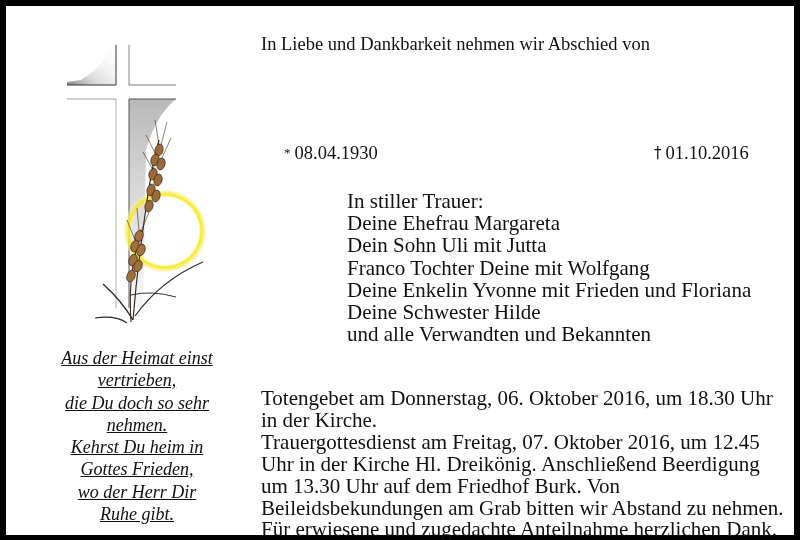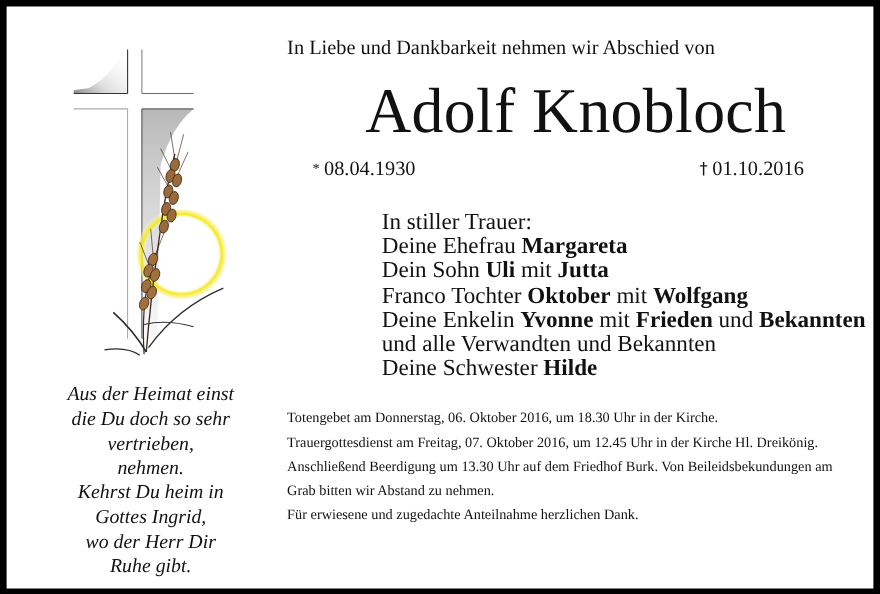--- a/index.html
+++ b/index.html
@@ -49,21 +49,21 @@
       letter-spacing: 0.3px;
     }
     .date {
       position: absolute;
       top: 136px;
       font-size: 18.5px;
       line-height: 22px;
       white-space: nowrap;
     }
     .date.birth { left: 278px; }
-    .date.death { left: 630px; }
+    .date.death { left: 648px; }
     .date .sym {
       display: inline-block;
       margin-right: 4px;
     }
     .date.birth .sym {
       font-size: 13px;
       vertical-align: 2px;
     }
     .date.death .sym {
       font-family: "DejaVu Sans", sans-serif;
@@ -72,38 +72,38 @@
     }
     .mourners {
       position: absolute;
       left: 341px;
       top: 184px;
       font-size: 21px;
       line-height: 22.2px;
       white-space: nowrap;
     }
     .mourners .line { display: block; }
-    .mourners b { font-weight: bold; }
+    .mourners b { font-weight: normal; }
     .poem {
       position: absolute;
       left: 22px;
       top: 341px;
       width: 218px;
       text-align: center;
       font-style: italic;
       font-size: 18px;
       line-height: 22.3px;
     }
-    .poem .line { display: block; }
+    .poem .line { display: block; text-decoration: underline; }
     .notice {
       position: absolute;
       left: 255px;
-      top: 363px;
+      top: 382px;
       width: 525px;
-      font-size: 13px;
+      font-size: 21px;
       line-height: 21.9px;
     }
     .notice .para { display: block; }
   </style>
 </head>
 <body>
 
 <div class="frame">
 
   <svg class="artwork" viewBox="0 0 160 290" xmlns="http://www.w3.org/2000/svg">
@@ -182,46 +182,45 @@
       <ellipse cx="70" cy="236" rx="4" ry="6" transform="rotate(20 70 236)"></ellipse>
     </g>
     <g stroke="#3d2814" stroke-width="0.6" fill="none">
       <line x1="78" y1="190" x2="76" y2="168"></line>
       <line x1="80" y1="192" x2="88" y2="172"></line>
       <line x1="74" y1="200" x2="66" y2="180"></line>
     </g>
   </svg>
 
   <div class="headline">In Liebe und Dankbarkeit nehmen wir Abschied von</div>
-  <div class="name">Adolf Knobloch</div>
 
   <div class="date birth">
     <span class="sym">*</span><span>08.04.1930</span>
   </div>
   <div class="date death">
     <span class="sym">†</span><span>01.10.2016</span>
   </div>
 
   <div class="mourners">
     <span class="line">In stiller Trauer:</span>
     <span class="line"><span>Deine Ehefrau </span><b>Margareta</b></span>
     <span class="line"><span>Dein Sohn </span><b>Uli</b><span> mit </span><b>Jutta</b></span>
-    <span class="line"><span>Franco Tochter </span><b>Oktober</b><span> mit </span><b>Wolfgang</b></span>
-    <span class="line"><span>Deine Enkelin </span><b>Yvonne</b><span> mit </span><b>Frieden</b><span> und </span><b>Bekannten</b></span>
+    <span class="line"><span>Franco Tochter </span><b>Deine</b><span> mit </span><b>Wolfgang</b></span>
+    <span class="line"><span>Deine Enkelin </span><b>Yvonne</b><span> mit </span><b>Frieden</b><span> und </span><b>Floriana</b></span>
+    <span class="line"><span>Deine Schwester </span><b>Hilde</b></span>
     <span class="line">und alle Verwandten und Bekannten</span>
-    <span class="line"><span>Deine Schwester </span><b>Hilde</b></span>
   </div>
 
   <div class="poem">
     <span class="line">Aus der Heimat einst</span>
+    <span class="line">vertrieben,</span>
     <span class="line">die Du doch so sehr</span>
-    <span class="line">vertrieben,</span>
     <span class="line">nehmen.</span>
     <span class="line">Kehrst Du heim in</span>
-    <span class="line">Gottes Ingrid,</span>
+    <span class="line">Gottes Frieden,</span>
     <span class="line">wo der Herr Dir</span>
     <span class="line">Ruhe gibt.</span>
   </div>
 
   <div class="notice">
     <span class="para">Totengebet am Donnerstag, 06. Oktober 2016, um 18.30 Uhr in der Kirche.</span>
     <span class="para">Trauergottesdienst am Freitag, 07. Oktober 2016, um 12.45 Uhr in der Kirche Hl. Dreikönig. Anschließend Beerdigung um 13.30 Uhr auf dem Friedhof Burk. Von Beileidsbekundungen am Grab bitten wir Abstand zu nehmen.</span>
     <span class="para">Für erwiesene und zugedachte Anteilnahme herzlichen Dank.</span>
   </div>
 

